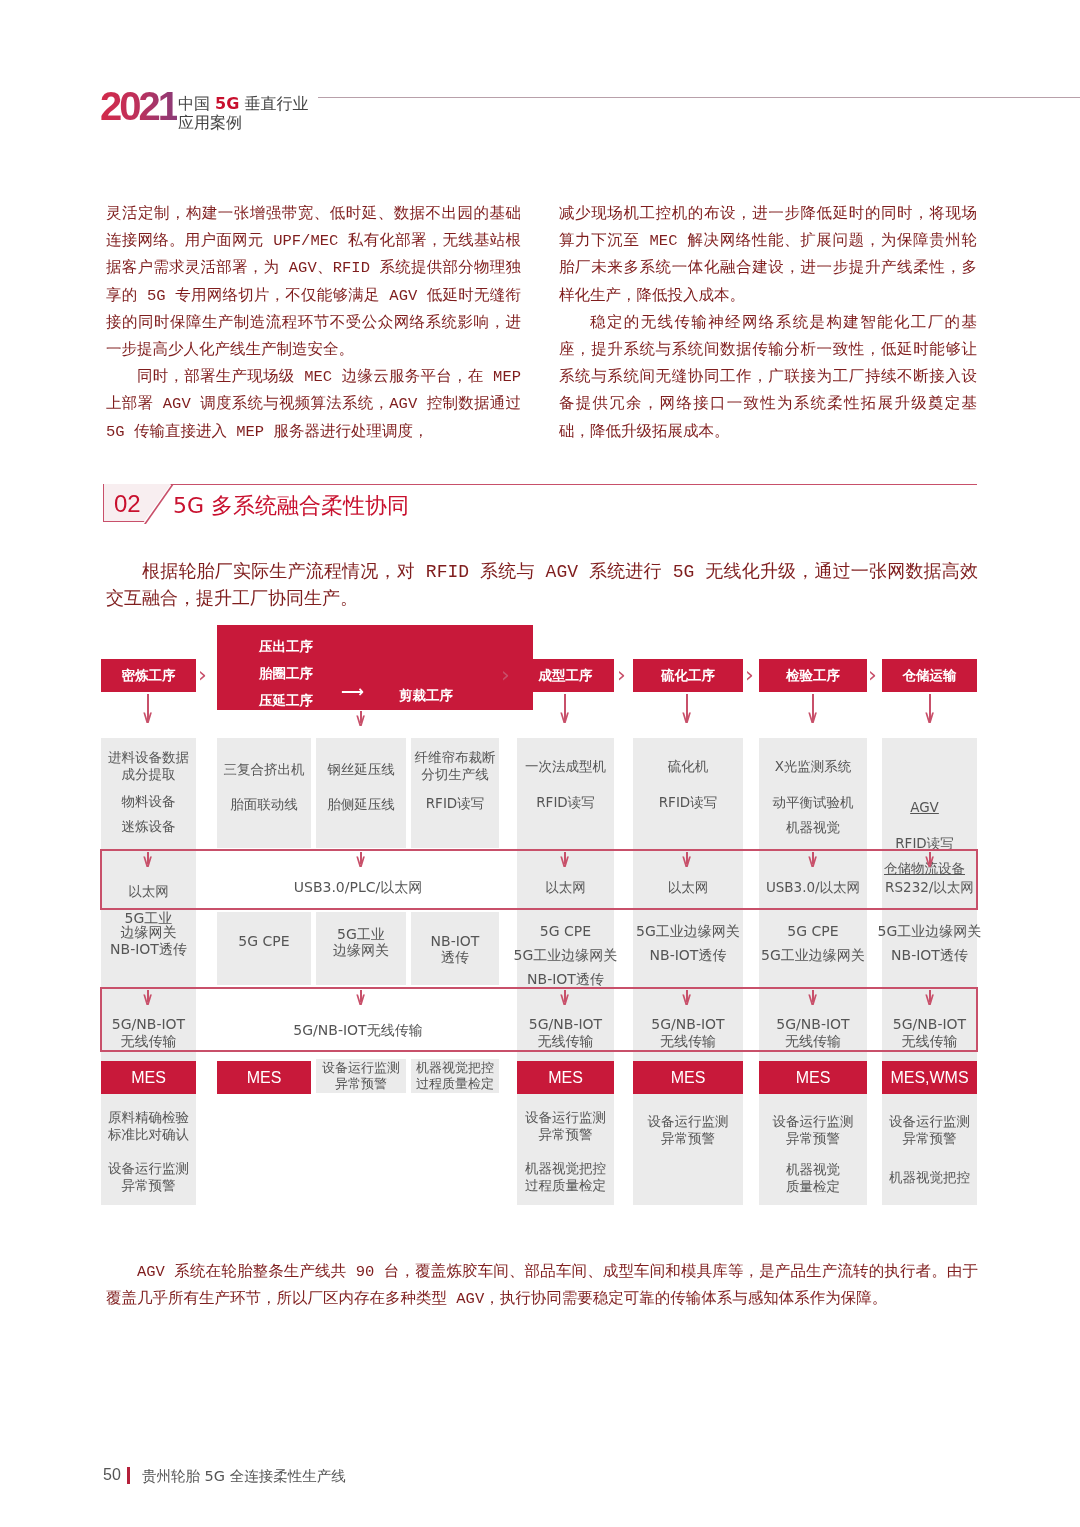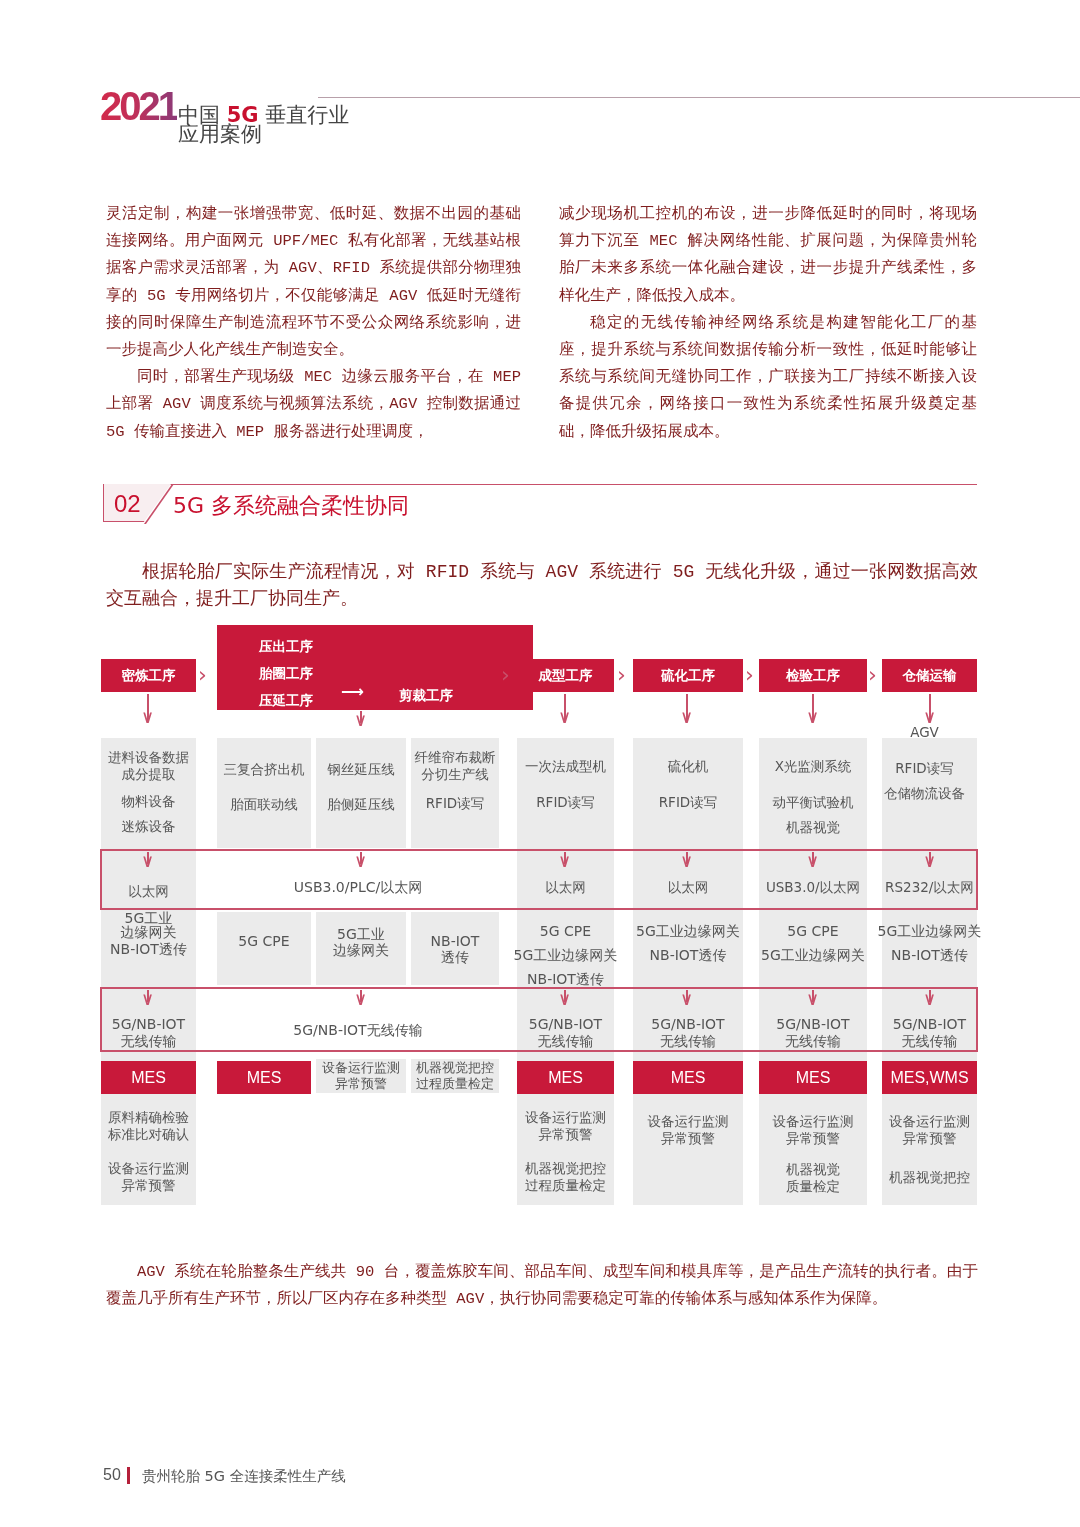--- a/index.html
+++ b/index.html
@@ -1,21 +1,21 @@
 <!DOCTYPE html>
 <html><head>
 <meta charset="utf-8">
 <style>
   * { box-sizing: border-box; margin: 0; padding: 0; }
   body { width: 1080px; height: 1527px; background: #ffffff; position: relative; font-family: "DejaVu Sans", "Liberation Sans", sans-serif; color: #555; overflow: hidden; }
   .abs { position: absolute; }
   
   .logo-year { left: 100px; top: 86px; font-family: "Liberation Sans", sans-serif; font-weight: bold; font-size: 40px; letter-spacing: -3px; line-height: 40px;
     background: linear-gradient(90deg, #d22a4a 0%, #c0305a 45%, #8b3a78 100%); -webkit-background-clip: text; background-clip: text; color: transparent; }
-  .logo-text { left: 178px; top: 106px; font-size: 21px; line-height: 19px; color: #444; }
+  .logo-text { left: 178px; top: 94px; font-size: 16px; line-height: 19px; color: #444; }
   .logo-text .hl { color: #c8102e; font-weight: bold; }
   .header-line { left: 318px; top: 97px; width: 762px; height: 1px; background: #b8a0aa; }
   
   .col-text { font-size: 15.5px; line-height: 27.2px; color: #7f1d1d; text-align: justify; font-family: Liberation Mono, monospace; }
   .col-text p { margin: 0; }
   .indent { text-indent: 2em; }
   
   .sec-line { left: 150px; top: 484px; width: 827px; height: 1px; background: #c8506a; }
   .sec-num-box { left: 103px; top: 484px; width: 68px; height: 38px; background: #f8eef0; border-left: 1px solid #c8506a; border-bottom: 1px solid #c8506a; clip-path: polygon(0 0, 100% 0, 60% 100%, 0 100%); }
   .sec-num { left: 114px; top: 490px; font-size: 24px; color: #c8102e; font-family: "Liberation Sans", sans-serif; }
@@ -148,21 +148,21 @@
   </div>
   <div class="abs cell" style="left:633px; top:758px; width:110px;">
     <span>硫化机</span>
     <span style="margin-top:19px;">RFID读写</span>
   </div>
   <div class="abs cell" style="left:759px; top:758px; width:108px;">
     <span>X光监测系统</span>
     <span style="margin-top:19px;text-align:right;">动平衡试验机</span>
     <span style="margin-top:8px;">机器视觉</span>
   </div>
-  <div class="abs cell" style="left:882px; top:724px; width:85px;">
+  <div class="abs cell" style="left:882px; top:799px; width:85px;text-decoration:underline;">
     <span>AGV</span>
     <span style="margin-top:19px;">RFID读写</span>
     <span style="margin-top:8px;">仓储物流设备</span>
   </div>
 
   <div class="abs outline" style="left:100px; top:849px; width:878px; height:61px;"></div>
   <div class="abs small-arrow" style="left:141px; top:852px;">
       <div style="width:2px;height:12px;background:#c8506a;margin-left:6px;"></div>
       <div style="margin-top:-12px;">∨</div>
     </div>

